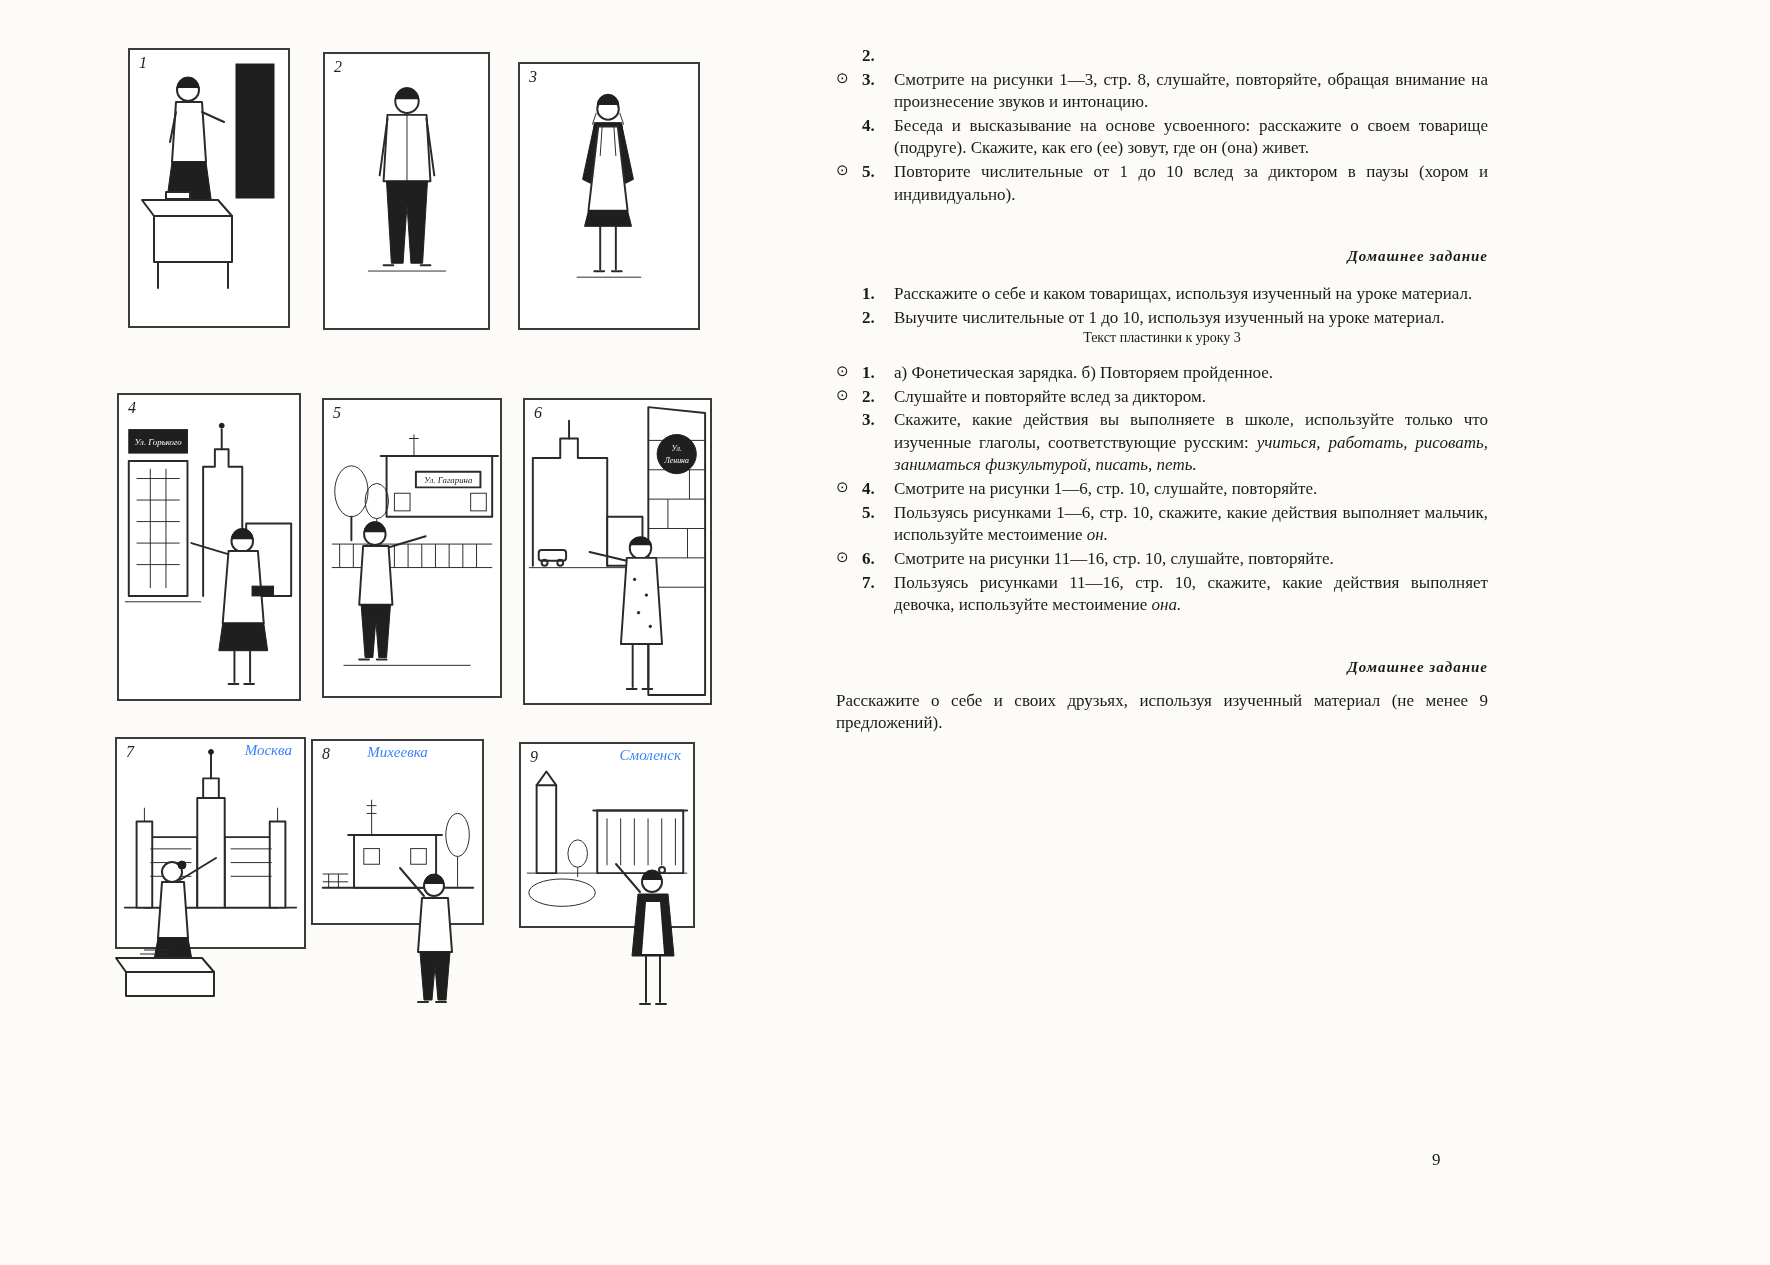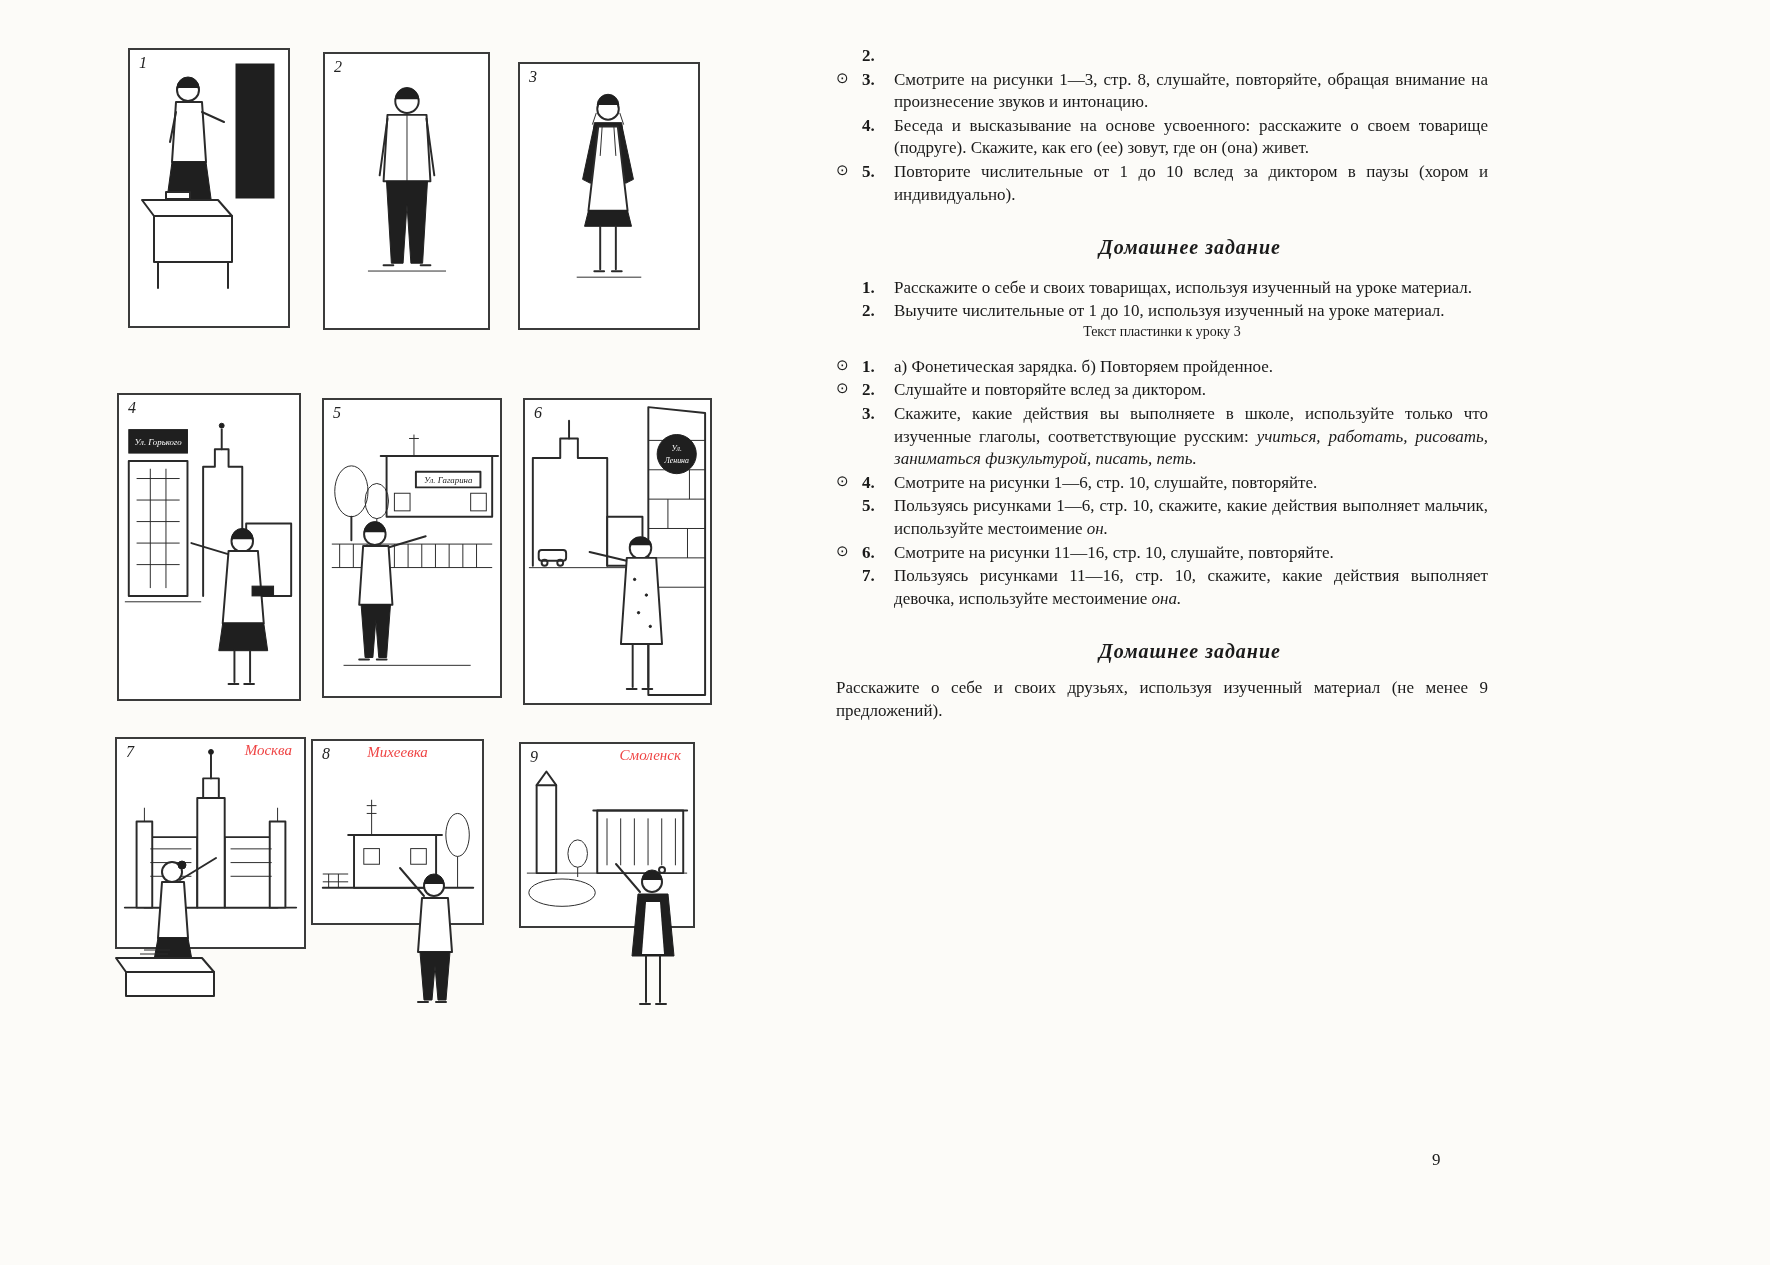--- a/index.html
+++ b/index.html
@@ -7,36 +7,36 @@
   .sheet {
     position:relative; width:1770px; height:1265px;
     background:#fcfbf8; overflow:hidden;
     font-family:"Liberation Serif", serif; color:#1a1a1a;
   }
   
   .figures-pane { position:absolute; left:0; top:0; width:810px; height:1265px; }
   .fig { position:absolute; background:#fff; border:2px solid #3b3b3b; }
   .fig svg { display:block; width:100%; height:100%; }
   .fig-num { position:absolute; top:4px; left:9px; font-style:italic; font-size:16px; color:#222; }
-  .fig-caption { position:absolute; top:3px; font-style:italic; font-size:15px; color:#ef4444; white-space:nowrap; }
+  .fig-caption { position:absolute; top:3px; font-style:italic; font-size:15px; color:#3b82f6; white-space:nowrap; }
   .cap-right { right:12px; }
   .cap-center { left:50%; transform:translateX(-50%); }
   .person { position:absolute; }
   .person svg { display:block; width:100%; height:100%; }
   .ln  { stroke:#2a2a2a; stroke-width:2; fill:none; stroke-linecap:round; stroke-linejoin:round; }
   .ln2 { stroke:#2a2a2a; stroke-width:1; fill:none; }
   .dk  { fill:#1f1f1f; stroke:#1f1f1f; }
   .wh  { fill:#ffffff; }
   svg text { font-family:"Liberation Serif", serif; }
   
   .text-pane { position:absolute; left:836px; top:44px; width:652px; font-size:17px; line-height:1.33; text-align:justify; }
   .ex { display:grid; grid-template-columns:26px 32px 1fr; margin-top:1px; }
   .marker { font-size:15px; color:#1a1a1a; }
   .num { font-weight:700; }
-  .hw-title { font-weight:700; font-style:italic; font-size:20px; letter-spacing:1px; margin:28px 0 0 56px; text-align:center; }
+  .hw-title { font-weight:700; font-style:italic; font-size:15px; letter-spacing:1px; margin:41px 0 0 56px; text-align:right; }
   .hw-list { margin-top:16px; }
   .lesson-title-wrap { margin:42px 0 0 64px; text-align:left; }
   .lesson-title { display:inline-block; font-weight:700; font-size:19px; letter-spacing:2px; border-bottom:2px solid #1a1a1a; padding:0 10px 3px 0; }
   .plate-note { text-align:center; font-size:14px; }
   .lesson-items { margin-top:14px; }
   .hw2-text { margin-top:12px; }
   .page-num { position:absolute; left:1432px; top:1150px; font-size:17px; }
 </style>
 </head>
 <body>
@@ -288,21 +288,21 @@
         <span class="num">5.</span>
         <div>Повторите числительные от 1 до 10 вслед за диктором в паузы (хором и индивидуально).</div>
       </div>
     </div>
 
     <div class="hw-title">Домашнее задание</div>
     <div class="hw-list">
       <div class="ex">
         <span class="marker"></span>
         <span class="num">1.</span>
-        <div>Расскажите о себе и своих товарищах, используя изученный на уроке материал.</div>
+        <div>Расскажите о себе и каком товарищах, используя изученный на уроке материал.</div>
       </div>
       <div class="ex">
         <span class="marker"></span>
         <span class="num">2.</span>
         <div>Выучите числительные от 1 до 10, используя изученный на уроке материал.</div>
       </div>
     </div>
 
     <div class="plate-note">Текст пластинки к уроку 3</div>
 

